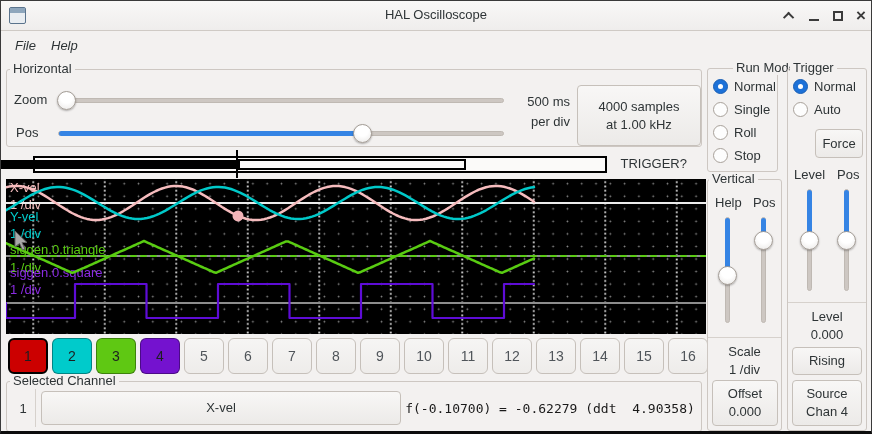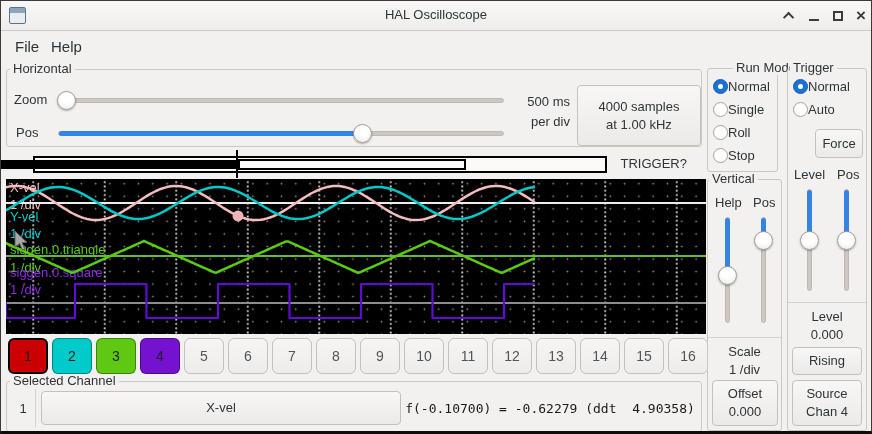--- a/index.html
+++ b/index.html
@@ -17,21 +17,21 @@
   .appicon{position:absolute;left:8px;top:6px;width:17px;height:17px;
     background:#e9edf1;border:1px solid #5a7django;border:1px solid #5a738c;border-radius:2px;}
   .appicon::before{content:"";position:absolute;left:0;top:0;right:0;height:5px;background:#8ea6bc;}
   .wbtn{position:absolute;top:4px;width:20px;height:21px;display:flex;align-items:center;justify-content:center;cursor:default;}
   .glyph-shade{width:8px;height:8px;border-left:2px solid #3b3b3b;border-top:2px solid #3b3b3b;transform:rotate(45deg) translateY(2px);}
   .glyph-min{width:10px;height:2px;background:#3b3b3b;margin-top:8px;}
   .glyph-max{width:10px;height:10px;border:2px solid #3b3b3b;}
   .glyph-close{font-size:17px;font-weight:bold;color:#3b3b3b;line-height:1;}
   
   .menubar{position:absolute;left:0;top:31px;width:100%;height:25px;background:#f3f1f0;}
-  .menuitem{position:absolute;top:4px;font-size:15px;padding:2px 6px;}
+  .menuitem{position:absolute;top:4px;font-size:13px;padding:2px 6px;font-style:italic;}
   
   .frame{position:absolute;border:1px solid #cdc7c2;border-radius:3px;}
   .frame-label{position:absolute;font-size:13px;background:#f3f1f0;padding:0 3px;line-height:14px;}
   .lbl{position:absolute;font-size:13px;line-height:15px;}
   .btn{position:absolute;background:linear-gradient(#f8f7f6,#eceae8);
     border:1px solid #c6c0ba;border-radius:4px;color:#2e3436;font-size:13px;
     display:flex;flex-direction:column;align-items:center;justify-content:center;line-height:18px;}
   
   .htrough{position:absolute;height:5px;background:#cdc7c2;border-radius:3px;border:1px solid #bfb9b3;}
   .vtrough{position:absolute;width:5px;background:#cdc7c2;border-radius:3px;border:1px solid #bfb9b3;}
@@ -56,21 +56,21 @@
   .scopelabel{position:absolute;font-size:13px;line-height:14px;z-index:1;white-space:pre;}
   
   .chrow{position:absolute;left:7px;top:337px;width:700px;height:36px;display:flex;gap:4px;}
   .chbtn{width:40px;height:36px;border-radius:6px;border:1px solid #c6c0ba;
     background:linear-gradient(#f6f5f4,#eeecea);font-size:14px;color:#50555a;
     display:flex;align-items:center;justify-content:center;}
   .chbtn.colored{color:#1d1f21;border:1px solid rgba(0,0,0,.35);}
   .chbtn.chsel{border:2px solid #000;}
   
   .radio-col{position:absolute;display:flex;flex-direction:column;gap:8px;}
-  .radio-item{display:flex;align-items:center;height:15px;}
+  .radio-item{display:flex;align-items:center;gap:6px;height:15px;}
   .radio{width:15px;height:15px;border-radius:50%;background:#fdfdfd;border:1px solid #a8a19a;position:relative;flex:0 0 15px;}
   .radio.sel{background:#1c71d8;border:1px solid #1a5fb4;}
   .radio.sel::after{content:"";position:absolute;left:4px;top:4px;width:5px;height:5px;border-radius:50%;background:#fff;}
   .radio-label{font-size:13px;}
   .mono{font-family:"DejaVu Sans Mono",monospace;}
   .sep{position:absolute;height:1px;background:#d6d1cc;}
 </style>
 </head>
 <body>
 

